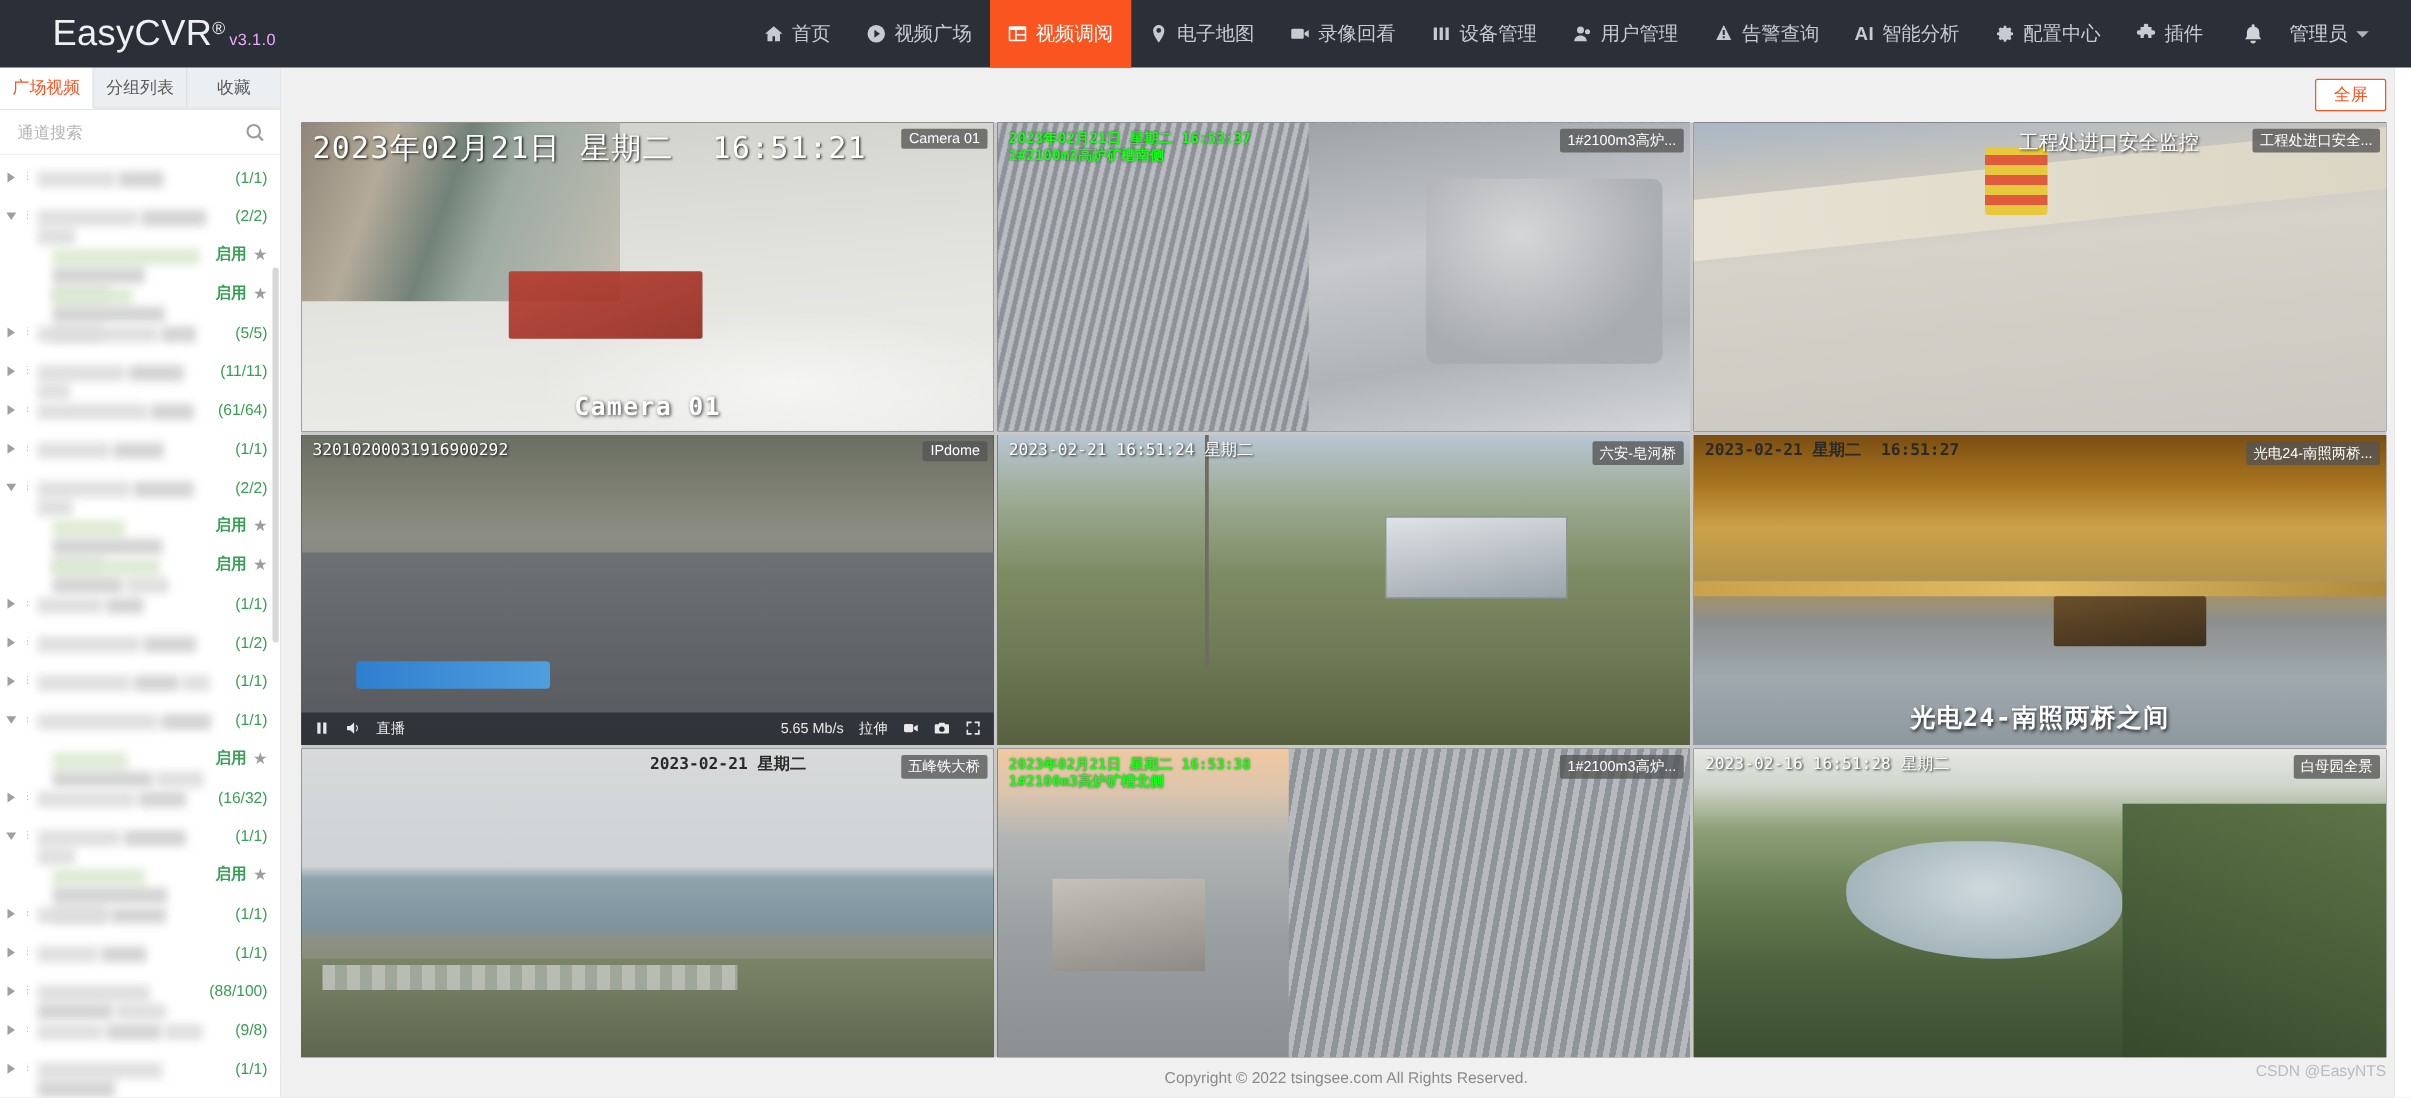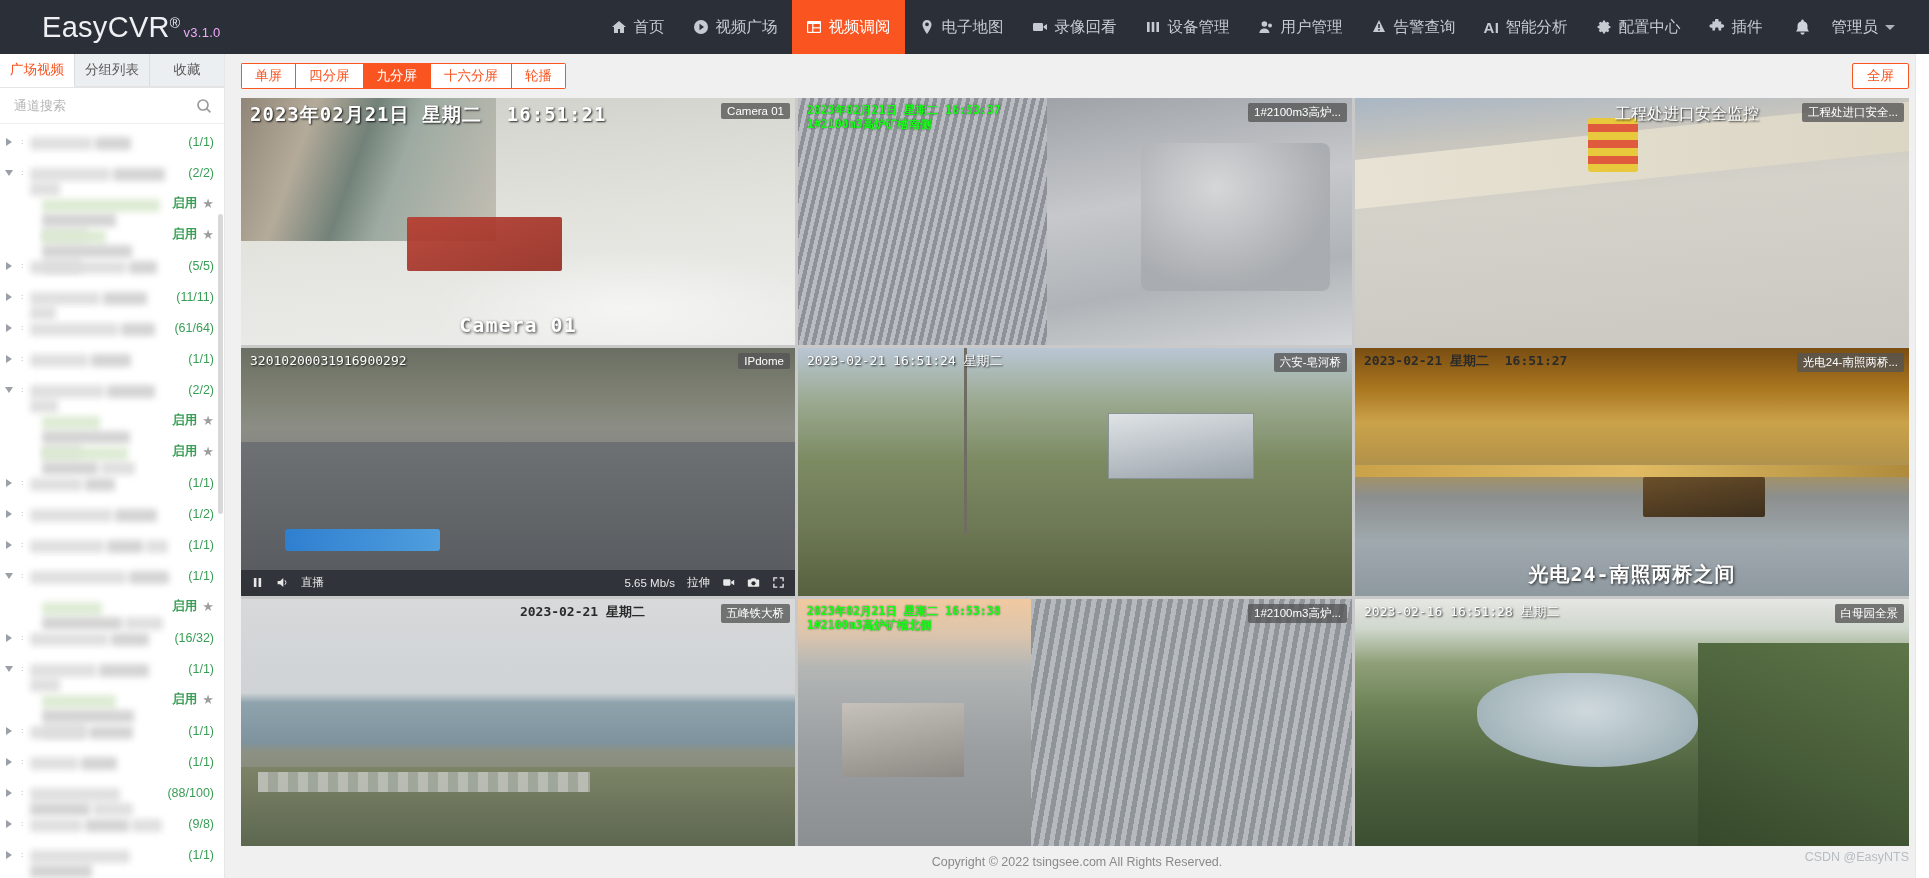--- a/index.html
+++ b/index.html
@@ -162,21 +162,21 @@
   .cell .scene { position: absolute; inset: 0; }
 
   
   .osd {
     position: absolute; left: 9px; top: 5px; z-index: 4;
     font-family: "DejaVu Sans Mono", monospace;
     white-space: pre;
     line-height: 1.25;
   }
   .osd.white { color: #fff; font-size: 13px; text-shadow: 1px 1px 2px rgba(0,0,0,.85); }
-  .osd.big   { font-size: 19px; font-weight: bold; letter-spacing: 1px; }
+  .osd.big   { font-size: 24px; font-weight: normal; letter-spacing: 1px; }
   .osd.green { color: #16ff16; font-size: 11.5px; font-weight: bold; text-shadow: 0 0 2px rgba(0,0,0,.6); }
   .osd.dark  { color: #2a2a2a; font-size: 13px; font-weight: bold; }
 
   .cell-name {
     position: absolute; right: 5px; top: 5px; z-index: 6;
     background: rgba(85,85,85,.78); color: #fff;
     font-size: 11.5px; padding: 2px 6px; border-radius: 2px;
     max-width: 140px; overflow: hidden; text-overflow: ellipsis; white-space: nowrap;
   }
   .bigcaption {
@@ -629,37 +629,20 @@
           <span class="count">(1/1)</span>
         </div>
         <div class="trow"></div>
       </div>
     <div class="scrollthumb"></div>
   </div>
 
   <div class="main">
 
     <div class="toolbar">
-      <div class="splitgroup">
-        <div class="splitbtn">
-          <span>单屏</span>
-        </div>
-        <div class="splitbtn">
-          <span>四分屏</span>
-        </div>
-        <div class="splitbtn active">
-          <span>九分屏</span>
-        </div>
-        <div class="splitbtn">
-          <span>十六分屏</span>
-        </div>
-        <div class="splitbtn">
-          <span>轮播</span>
-        </div>
-      </div>
       <div class="tb-spacer"></div>
       <div class="fullbtn">
         <span>全屏</span>
       </div>
     </div>
 
     <div class="grid-wrap">
       <div class="grid" id="grid">
           <div class="cell">
             <div class="scene sc1"></div>

